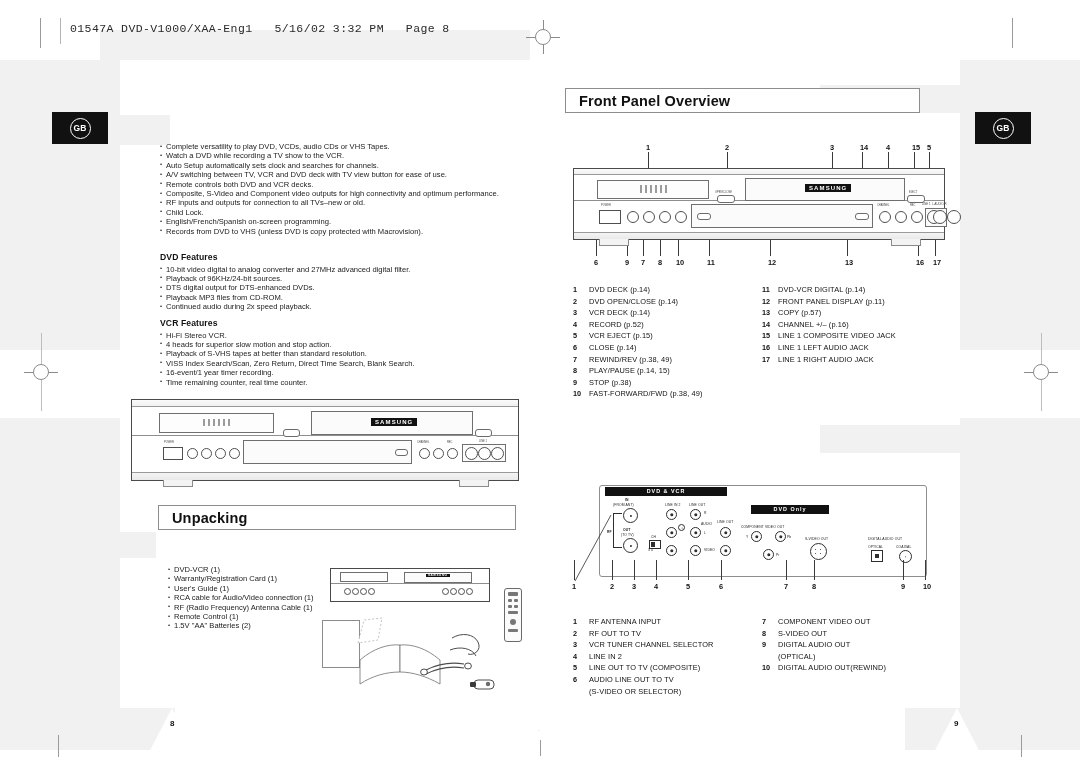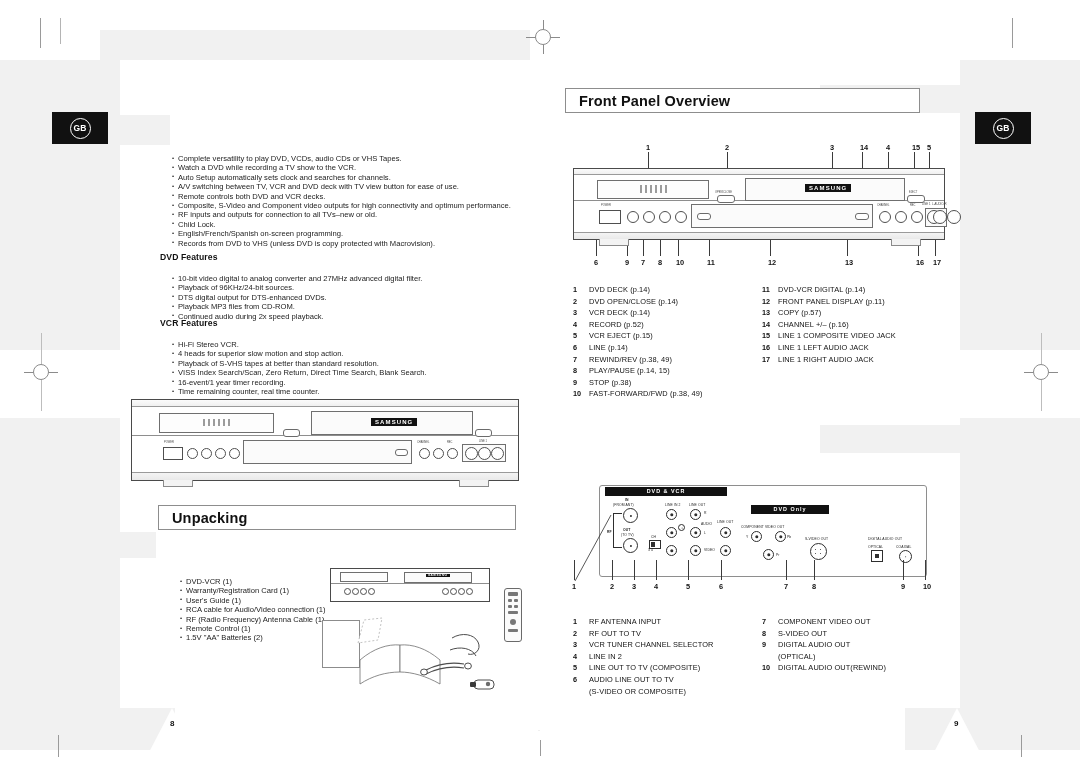--- a/index.html
+++ b/index.html
@@ -43,21 +43,21 @@
   .secbar{
     position:absolute;border:1px solid #8d8d8d;background:#fff;
     height:25px;display:flex;align-items:center;box-sizing:border-box;
   }
   .secbar b{
     font-size:14.5px;font-weight:700;color:#111;padding-left:13px;letter-spacing:.15px;
   }
 
   
   .h3{font-size:8.6px;font-weight:700;color:#111;margin:0 0 2.5px 0;letter-spacing:.1px;}
-  ul.bul{list-style:none;margin:12px;padding:0;}
+  ul.bul{list-style:none;margin:0;padding:0;}
   ul.bul li{
     font-size:7.6px;line-height:9.4px;color:#1b1b1b;
     padding-left:6px;position:relative;white-space:nowrap;
   }
   ul.bul li:before{content:"•";position:absolute;left:0;top:-0.5px;font-size:6px;color:#1b1b1b;}
 
   .blockA{position:absolute;left:160px;top:142px;}
   .blockB{position:absolute;left:160px;top:252px;}
   .blockC{position:absolute;left:160px;top:318px;}
 
@@ -203,20 +203,21 @@
       <div class="c"></div>
   </div>
   <div class="trim" style="left:40px;top:18px;width:1px;height:30px;"></div>
   <div class="trim" style="left:1012px;top:18px;width:1px;height:30px;"></div>
   <div class="trim" style="left:58px;top:735px;width:1px;height:22px;"></div>
   <div class="trim" style="left:1021px;top:735px;width:1px;height:22px;"></div>
   <div class="trim" style="left:540px;top:740px;width:1px;height:16px;"></div>
   <div class="centerdot" style="left:538px;top:727px;">·</div>
 
   <div class="slug-rule"></div>
+  <div class="slug">01547A DVD-V1000/XAA-Eng1   5/16/02 3:32 PM   Page 8</div>
 
   <div class="gb" style="left:52px;top:112px;">
     <span>GB</span>
   </div>
   <div class="gb" style="left:975px;top:112px;">
     <span>GB</span>
   </div>
 
 
   <div class="blockA">
@@ -450,21 +451,21 @@
       <div class="row">
         <div class="num">4</div>
         <div class="lbl">RECORD (p.52)</div>
       </div>
       <div class="row">
         <div class="num">5</div>
         <div class="lbl">VCR EJECT (p.15)</div>
       </div>
       <div class="row">
         <div class="num">6</div>
-        <div class="lbl">LINE (p.14)</div>
+        <div class="lbl">CLOSE (p.14)</div>
       </div>
       <div class="row">
         <div class="num">7</div>
         <div class="lbl">REWIND/REV (p.38, 49)</div>
       </div>
       <div class="row">
         <div class="num">8</div>
         <div class="lbl">PLAY/PAUSE (p.14, 15)</div>
       </div>
       <div class="row">
@@ -618,21 +619,21 @@
       <div class="row">
         <div class="num">5</div>
         <div class="lbl">LINE OUT TO TV (COMPOSITE)</div>
       </div>
       <div class="row">
         <div class="num">6</div>
         <div class="lbl">AUDIO LINE OUT TO TV</div>
       </div>
       <div class="row cont">
         <div class="num"></div>
-        <div class="lbl">(S-VIDEO OR COMPOSITE)</div>
+        <div class="lbl">(S-VIDEO OR SELECTOR)</div>
       </div>
     </div>
   <div class="legend" id="rp-legend-right" style="left:762px;top:616px;">
       <div class="row">
         <div class="num">7</div>
         <div class="lbl">COMPONENT VIDEO OUT</div>
       </div>
       <div class="row">
         <div class="num">8</div>
         <div class="lbl">S-VIDEO OUT</div>

